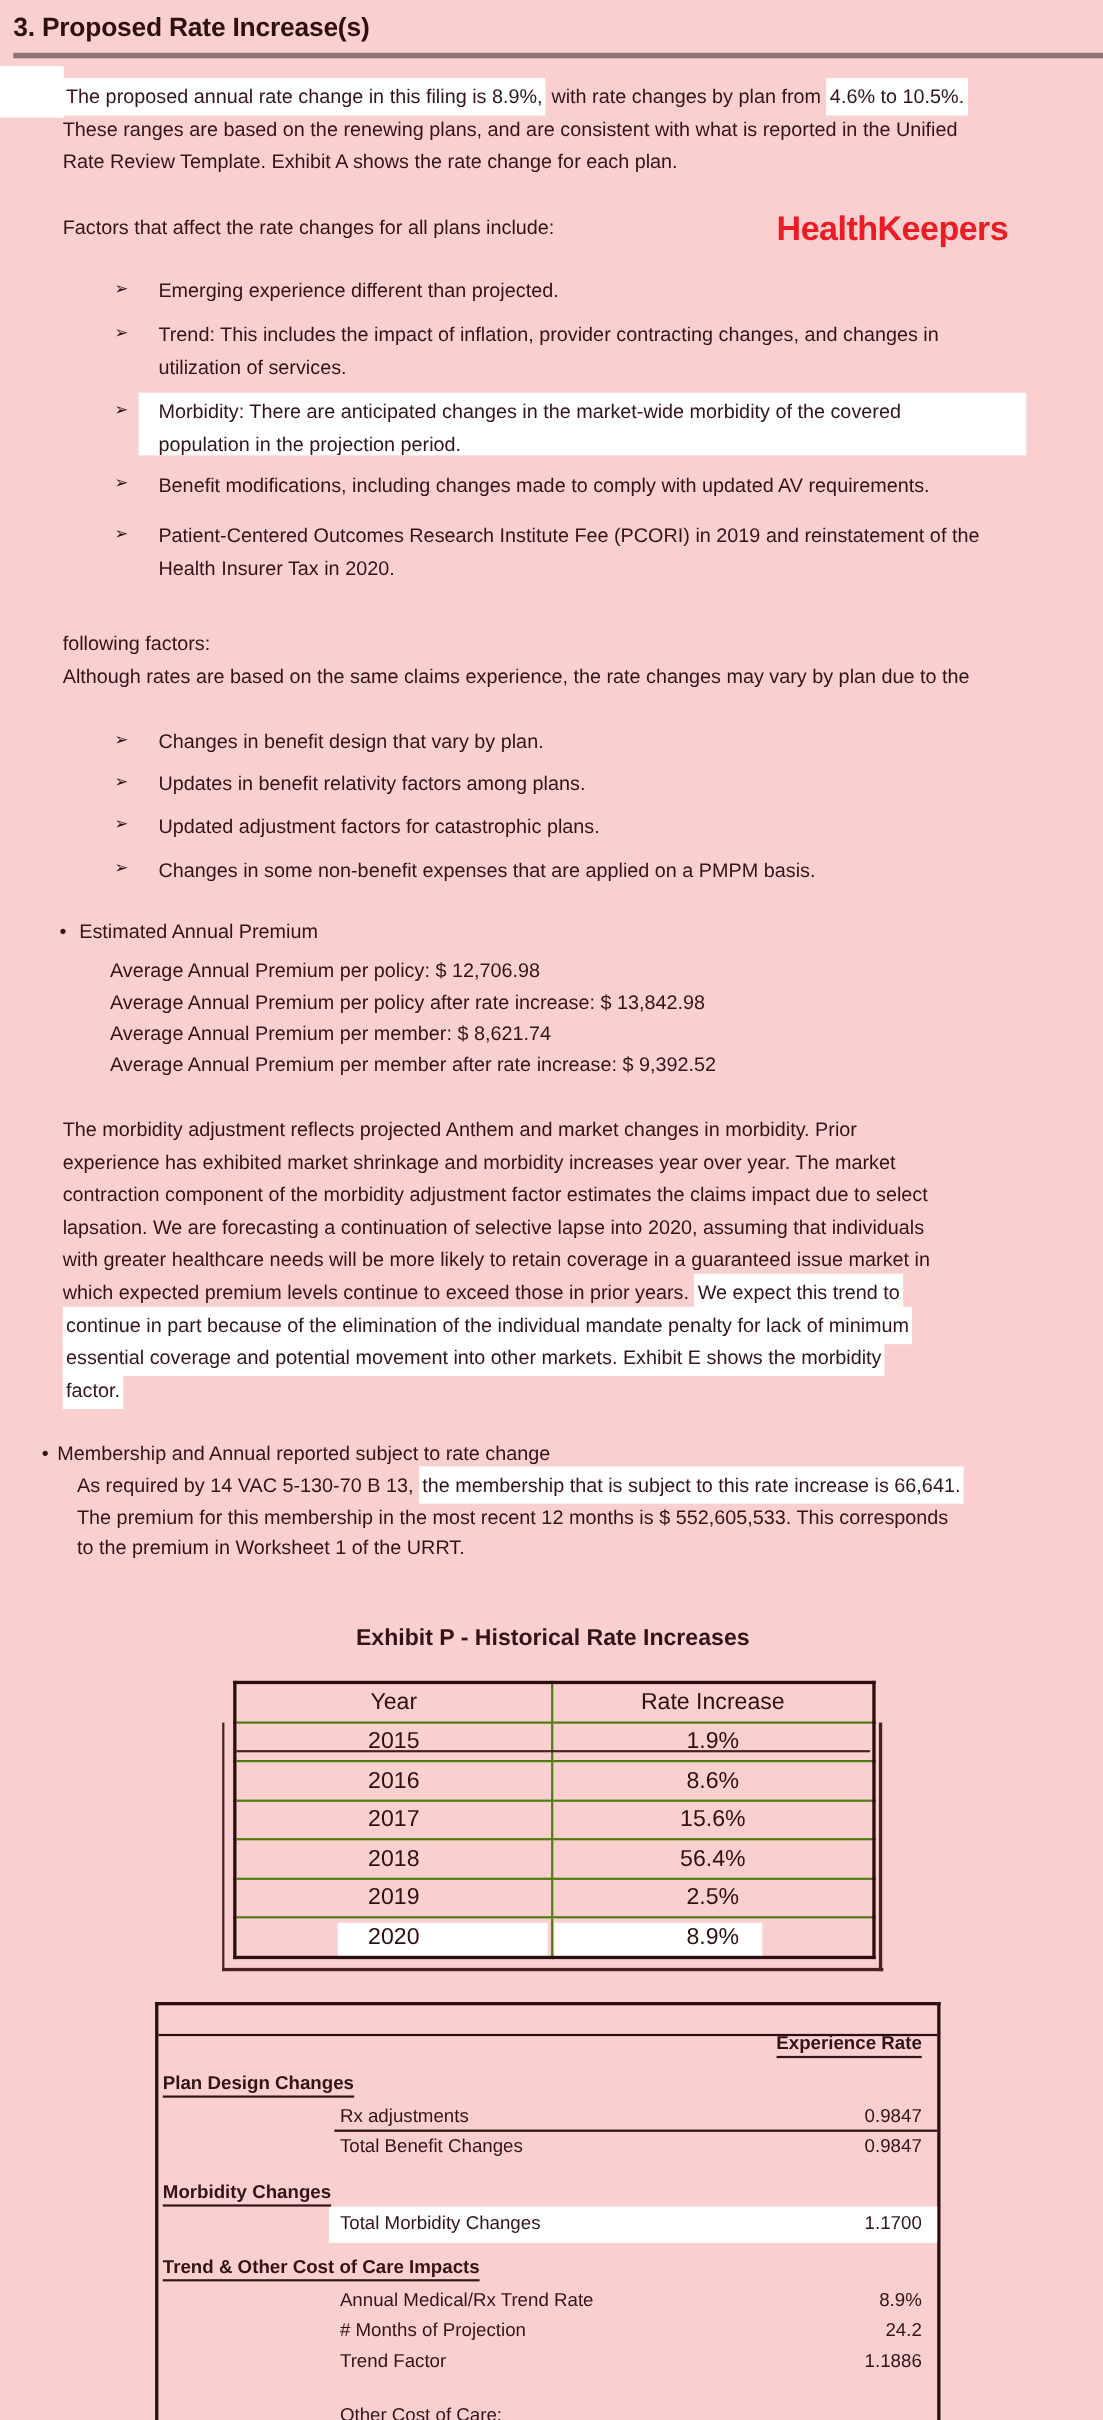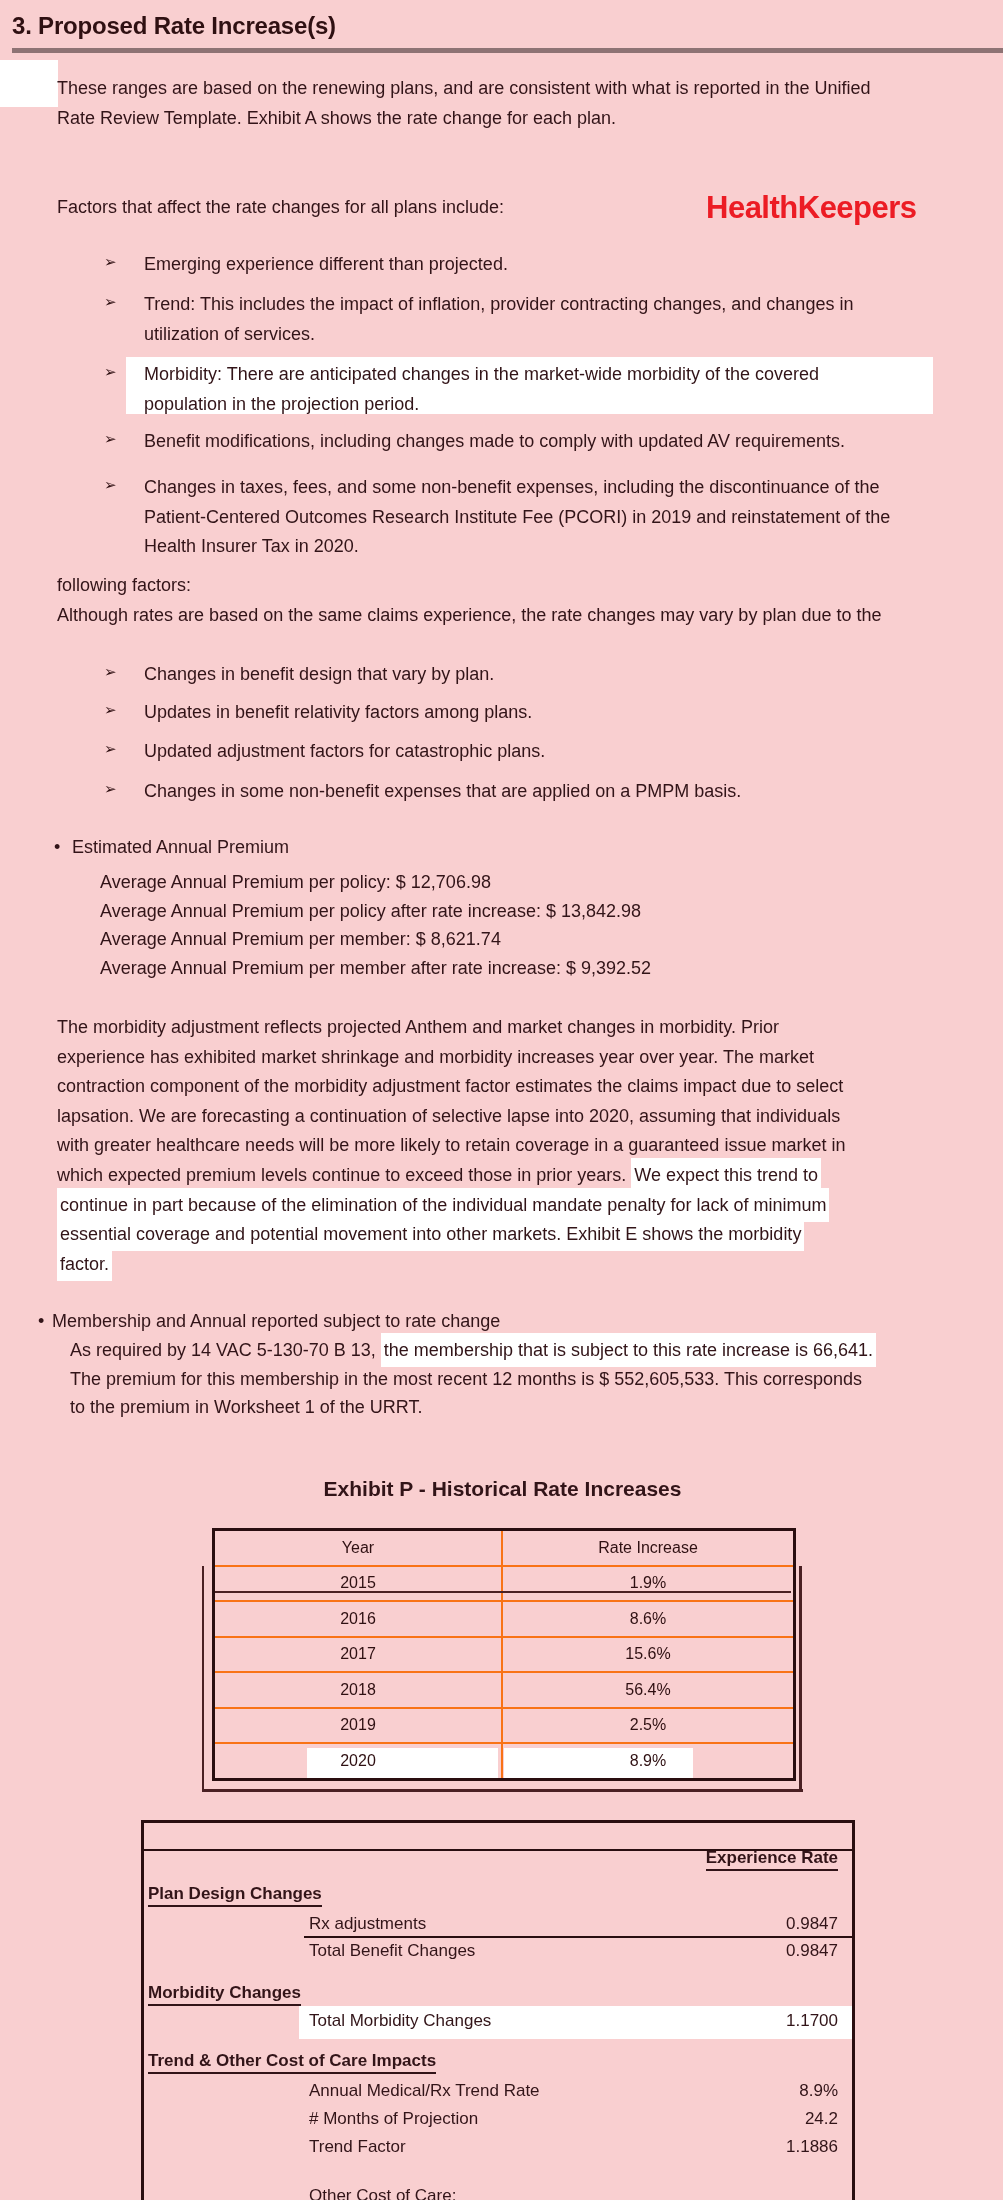--- a/index.html
+++ b/index.html
@@ -35,21 +35,21 @@
   .member-hdr{left:38px;top:1307px;}
   .member-hdr .dot{width:14px;}
   .premium-lines{left:100px;top:868px;}
   .premium-lines .line{line-height:28.7px;}
   .morbidity{left:57px;top:1013px;}
   .member-lines{left:70px;top:1336px;}
   .member-lines .line{line-height:28.6px;}
   
   .xp-title{position:absolute;left:212px;top:1474px;width:581px;text-align:center;font-size:21px;font-weight:bold;z-index:1;line-height:30px;}
   table.xp{position:absolute;left:212px;top:1528px;border-collapse:collapse;z-index:1;background:transparent;}
-  table.xp td{border:2px solid #f97316;height:33.5px;text-align:center;font-size:16px;color:#2f1012;padding:0;}
+  table.xp td{border:2px solid #4d7c0f;height:33.5px;text-align:center;font-size:21px;color:#2f1012;padding:0;}
   table.xp{border:3px solid #2a0e10;}
   td.cy{width:286px;} td.cr{width:290px;}
   .ghost{position:absolute;background:#4a2023;z-index:2;}
   .g-under2015{left:215px;top:1591px;width:576px;height:2px;}
   .g-right{left:799px;top:1566px;width:3px;height:226px;}
   .g-left{left:202px;top:1566px;width:2px;height:226px;}
   .g-bottom{left:202px;top:1789px;width:601px;height:3px;}
   
   .impact{position:absolute;left:141px;top:1820px;width:708px;height:385px;border:3px solid #2a0e10;border-bottom:none;z-index:1;font-size:17px;}
   .impact .it{position:absolute;white-space:nowrap;z-index:1;}
@@ -76,20 +76,21 @@
 
 <div class="doc-title">3. Proposed Rate Increase(s)</div>
 <div class="title-rule"></div>
 
 <div class="rect gutter"></div>
 <div class="rect morb-rect"></div>
 <div class="rect hl2020a"></div>
 <div class="rect hl2020b"></div>
 
 <div class="blk intro">
+  <div class="line"><span class="hl">The proposed annual rate change in this filing is 8.9%,</span><span> with rate changes by plan from </span><span class="hl">4.6% to 10.5%.</span></div>
   <div class="line">These ranges are based on the renewing plans, and are consistent with what is reported in the Unified</div>
   <div class="line">Rate Review Template.   Exhibit A shows the rate change for each plan.</div>
 </div>
 
 <div class="blk factors line">Factors that affect the rate changes for all plans include:</div>
 <div class="brand">HealthKeepers</div>
 
 <div class="bul b1">
   <span class="arrow">➢</span>
   <div>
@@ -112,21 +113,20 @@
 </div>
 <div class="bul b4">
   <span class="arrow">➢</span>
   <div>
     <div class="line">Benefit modifications, including changes made to comply with updated AV requirements.</div>
   </div>
 </div>
 <div class="bul b5">
   <span class="arrow">➢</span>
   <div>
-    <div class="line">Changes in taxes, fees, and some non-benefit expenses, including the discontinuance of the</div>
     <div class="line">Patient-Centered Outcomes Research Institute Fee (PCORI) in 2019 and reinstatement of the</div>
     <div class="line">Health Insurer Tax in 2020.</div>
   </div>
 </div>
 
 <div class="blk although">
   <div class="line">following factors:</div>
   <div class="line">Although rates are based on the same claims experience, the rate changes may vary by plan due to the</div>
 </div>
 

